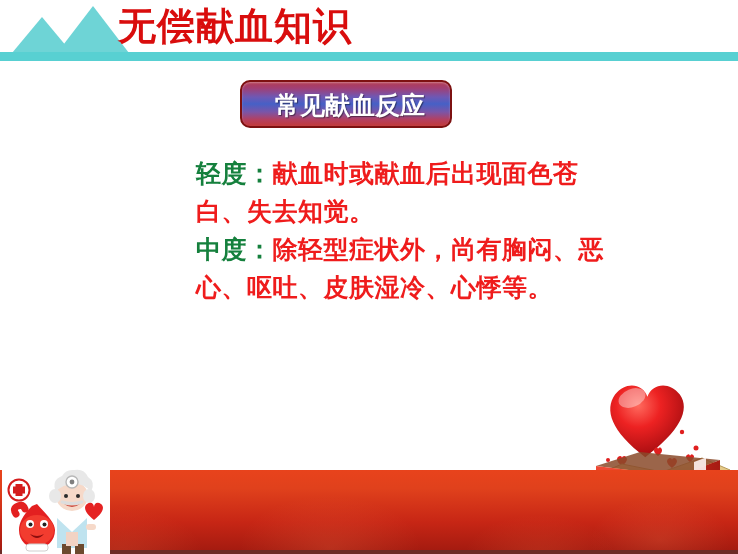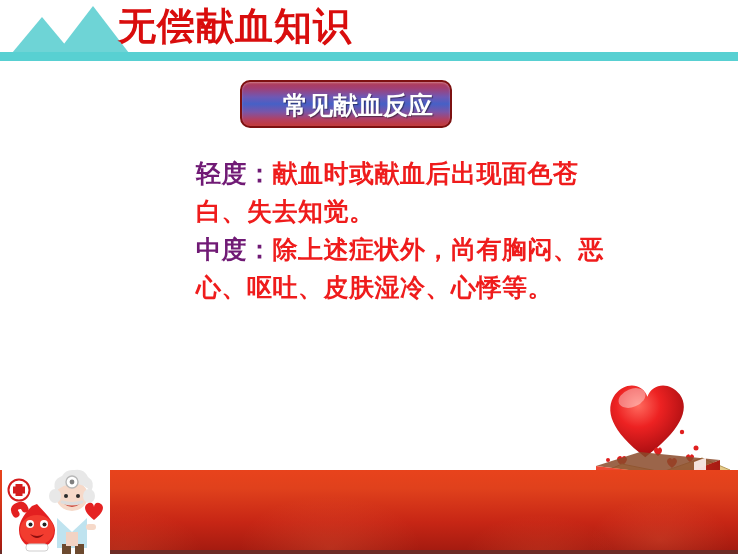--- a/index.html
+++ b/index.html
@@ -73,21 +73,21 @@
         #a13f74 14%,
         #6f58b4 34%,
         #4660c6 50%,
         #7a55a8 68%,
         #b53f5e 86%,
         #c23a3a 100%);
     box-shadow: inset 0 1px 2px rgba(255,255,255,0.35);
   }
   #section-badge-label {
     position: absolute;
-    left: 12px; top: 0;
+    left: 4px; top: 0;
     width: 100%;
     height: 48px;
     line-height: 48px;
     text-align: center;
     font-family: "DejaVu Serif", "Liberation Serif", serif;
     font-size: 25px;
     font-weight: bold;
     color: #ffffff;
     text-shadow: 1px 1px 1px rgba(0,0,0,0.45);
     white-space: nowrap;
@@ -103,21 +103,21 @@
   .para {
     font-family: "DejaVu Serif", "Liberation Serif", serif;
     font-size: 25px;
     font-weight: bold;
     line-height: 38px;
     color: #ef1c1c;
     margin: 0;
     letter-spacing: 0.5px;
   }
   .para .lead {
-    color: #701a75;
+    color: #15803d;
   }
 
   
   #bottom-band {
     position: absolute;
     left: 0;
     top: 470px;
     width: 738px;
     height: 84px;
     background:
@@ -165,21 +165,21 @@
     <div id="header-rule"></div>
     <div id="header-title">无偿献血知识</div>
   </div>
 
   <div id="section-badge">
     <div id="section-badge-label">常见献血反应</div>
   </div>
 
   <div id="body-copy">
     <p class="para"><span class="lead">轻度：</span><span>献血时或献血后出现面色苍白、失去知觉。</span></p>
-    <p class="para"><span class="lead">中度：</span><span>除上述症状外，尚有胸闷、恶心、呕吐、皮肤湿冷、心悸等。</span></p>
+    <p class="para"><span class="lead">中度：</span><span>除轻型症状外，尚有胸闷、恶心、呕吐、皮肤湿冷、心悸等。</span></p>
   </div>
 
   <svg id="gift" viewBox="0 0 176 194">
     <defs>
       <radialGradient id="heartGrad" cx="38%" cy="28%" r="72%">
         <stop offset="0%" stop-color="#ff6a5e"></stop>
         <stop offset="42%" stop-color="#ed2222"></stop>
         <stop offset="100%" stop-color="#a60d10"></stop>
       </radialGradient>
       <linearGradient id="flapGrad" x1="0" y1="0" x2="0" y2="1">

